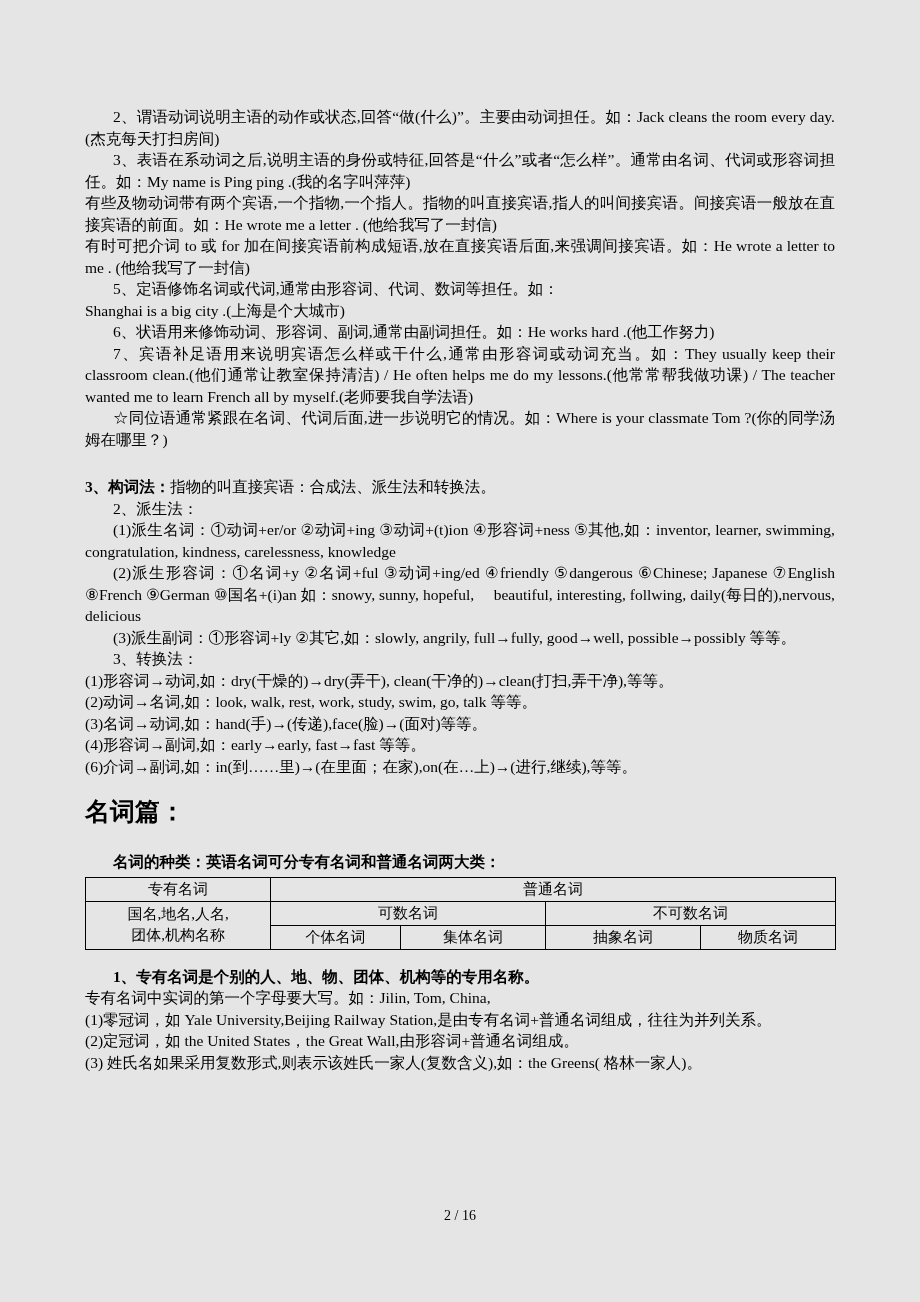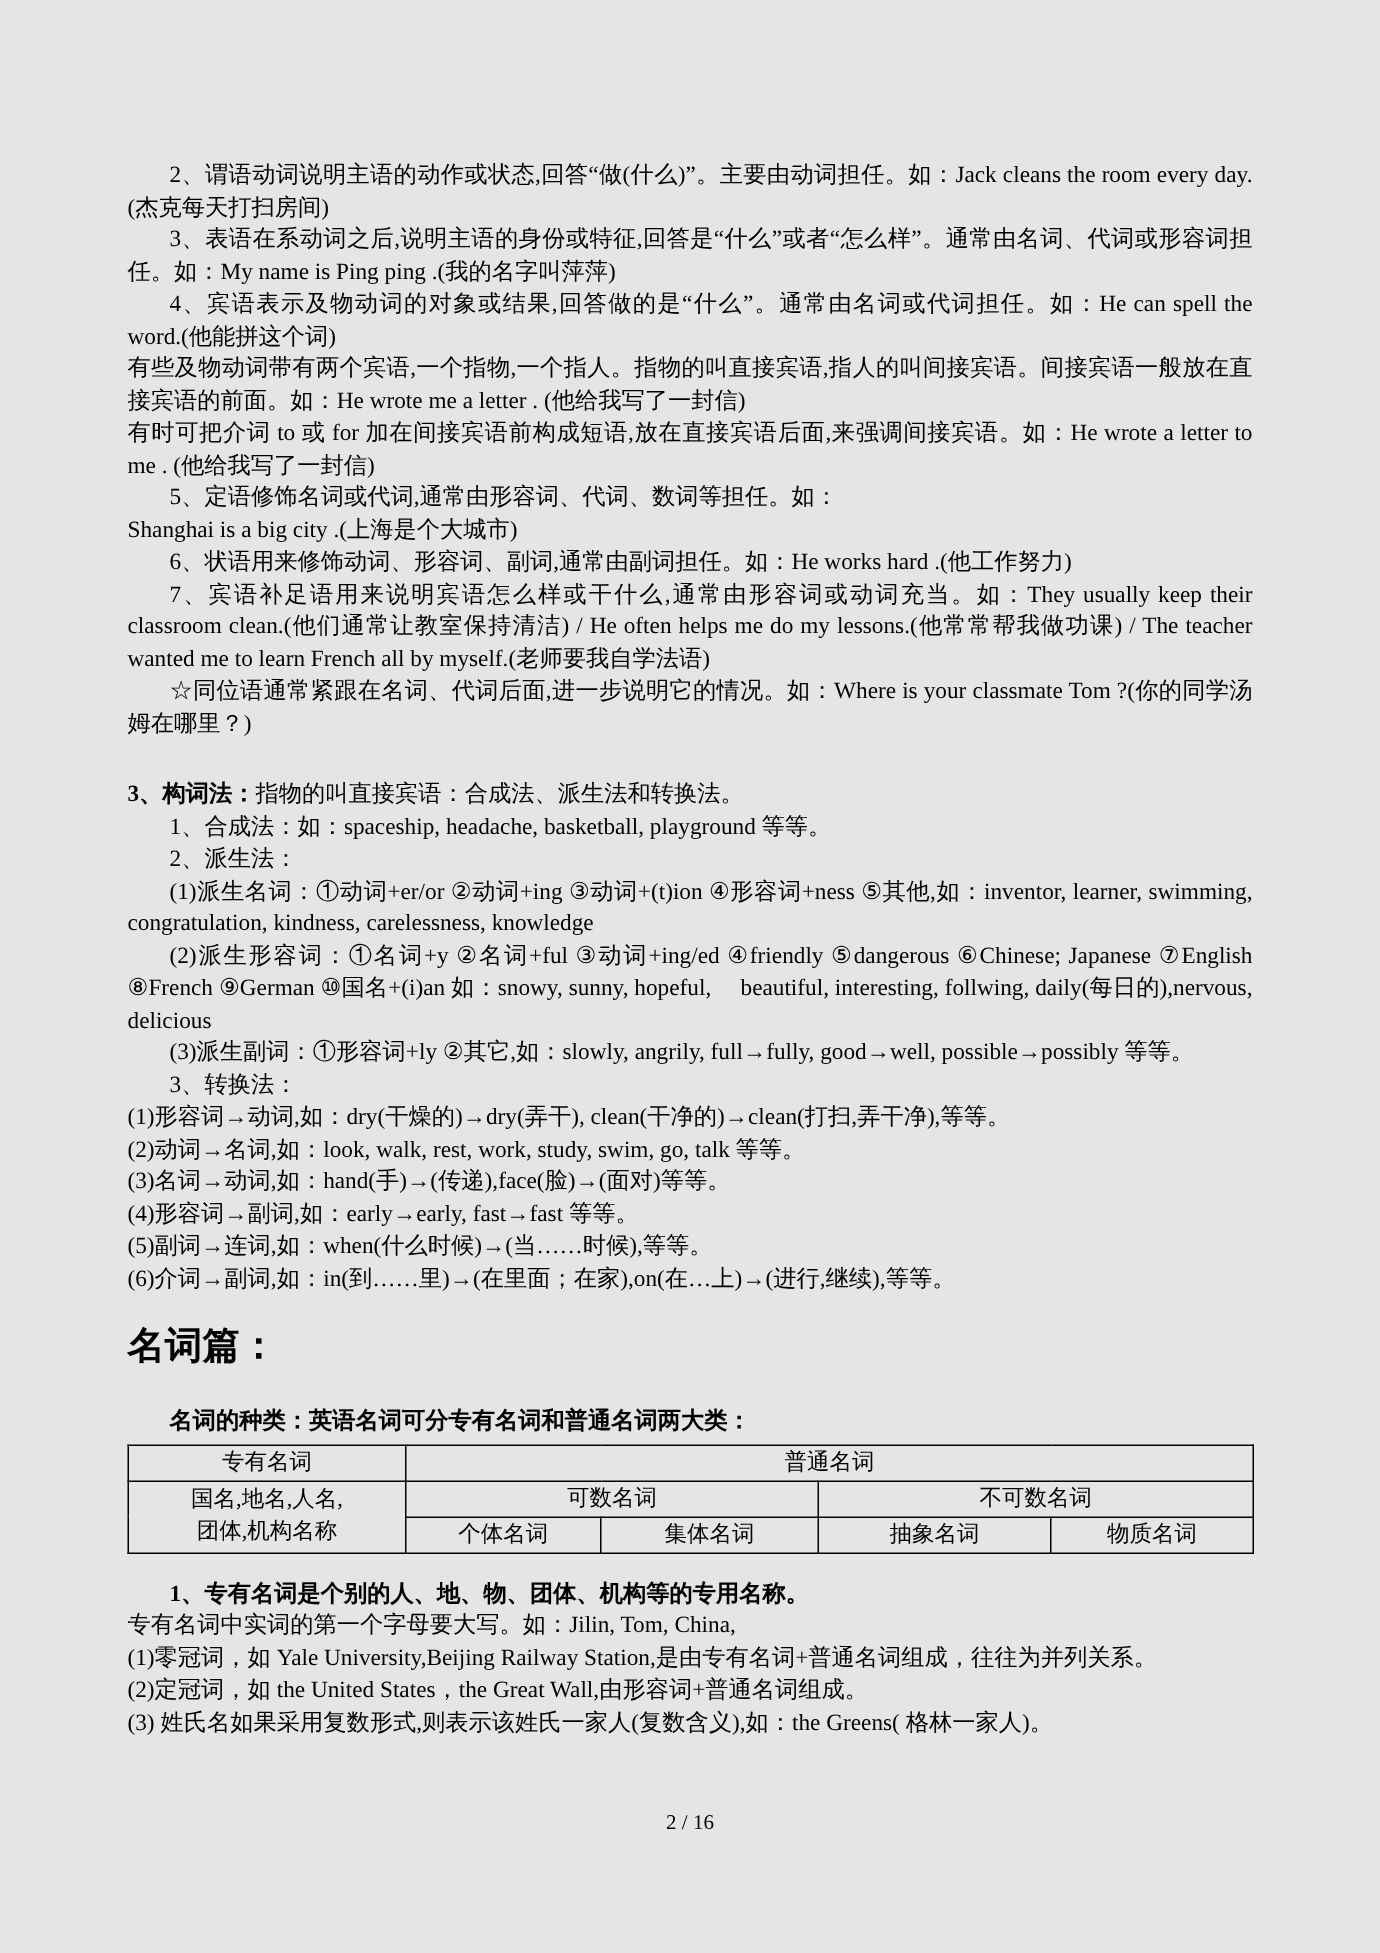--- a/index.html
+++ b/index.html
@@ -37,41 +37,38 @@
   }
 </style>
 </head>
 <body>
 
 <div class="page">
   <div class="content">
 
     <p class="ind"><span>2、谓语动词说明主语的动作或状态,回答“做(什么)”。主要由动词担任。如：Jack cleans the room every day. (杰克每天打扫房间)</span></p>
     <p class="ind"><span>3、表语在系动词之后,说明主语的身份或特征,回答是“什么”或者“怎么样”。通常由名词、代词或形容词担任。如：My name is Ping ping .(我的名字叫萍萍)</span></p>
-    <p class="ind"><span>4、宾语表示及物动词的对象或结果,回答做的是“什么”。通常由名词或代词担任。如：He can spell the word.(他能拼这个词)</span></p>
     <p><span>有些及物动词带有两个宾语,一个指物,一个指人。指物的叫直接宾语,指人的叫间接宾语。间接宾语一般放在直接宾语的前面。如：He wrote me a letter . (他给我写了一封信)</span></p>
     <p><span>有时可把介词 to 或 for 加在间接宾语前构成短语,放在直接宾语后面,来强调间接宾语。如：He wrote a letter to me . (他给我写了一封信)</span></p>
     <p class="ind"><span>5、定语修饰名词或代词,通常由形容词、代词、数词等担任。如：</span></p>
     <p><span>Shanghai is a big city .(上海是个大城市)</span></p>
     <p class="ind"><span>6、状语用来修饰动词、形容词、副词,通常由副词担任。如：He works hard .(他工作努力)</span></p>
     <p class="ind"><span>7、宾语补足语用来说明宾语怎么样或干什么,通常由形容词或动词充当。如：They usually keep their classroom clean.(他们通常让教室保持清洁) / He often helps me do my lessons.(他常常帮我做功课) / The teacher wanted me to learn French all by myself.(老师要我自学法语)</span></p>
     <p class="ind"><span>☆同位语通常紧跟在名词、代词后面,进一步说明它的情况。如：Where is your classmate Tom ?(你的同学汤姆在哪里？)</span></p>
 
     <p class="gap"><b>3、构词法：</b><span>指物的叫直接宾语：合成法、派生法和转换法。</span></p>
-    <p class="ind"><span>1、合成法：如：spaceship, headache, basketball, playground 等等。</span></p>
     <p class="ind"><span>2、派生法：</span></p>
     <p class="ind"><span>(1)派生名词：①动词+er/or ②动词+ing ③动词+(t)ion ④形容词+ness ⑤其他,如：inventor, learner, swimming, congratulation, kindness, carelessness, knowledge</span></p>
     <p class="ind"><span>(2)派生形容词：①名词+y ②名词+ful ③动词+ing/ed ④friendly ⑤dangerous ⑥Chinese; Japanese ⑦English ⑧French ⑨German ⑩国名+(i)an 如：snowy, sunny, hopeful,　 beautiful, interesting, follwing, daily(每日的),nervous, delicious</span></p>
     <p class="ind"><span>(3)派生副词：①形容词+ly ②其它,如：slowly, angrily, full→fully, good→well, possible→possibly 等等。</span></p>
     <p class="ind"><span>3、转换法：</span></p>
     <p><span>(1)形容词→动词,如：dry(干燥的)→dry(弄干), clean(干净的)→clean(打扫,弄干净),等等。</span></p>
     <p><span>(2)动词→名词,如：look, walk, rest, work, study, swim, go, talk 等等。</span></p>
     <p><span>(3)名词→动词,如：hand(手)→(传递),face(脸)→(面对)等等。</span></p>
     <p><span>(4)形容词→副词,如：early→early, fast→fast 等等。</span></p>
-    <p><span>(5)副词→连词,如：when(什么时候)→(当……时候),等等。</span></p>
     <p><span>(6)介词→副词,如：in(到……里)→(在里面；在家),on(在…上)→(进行,继续),等等。</span></p>
 
     <h1 class="nouns-heading">名词篇：</h1>
 
     <p class="ind"><b>名词的种类：英语名词可分专有名词和普通名词两大类：</b></p>
 
     <table class="nouns-table">
       <colgroup>
         <col style="width:185px">
           <col style="width:130px">

